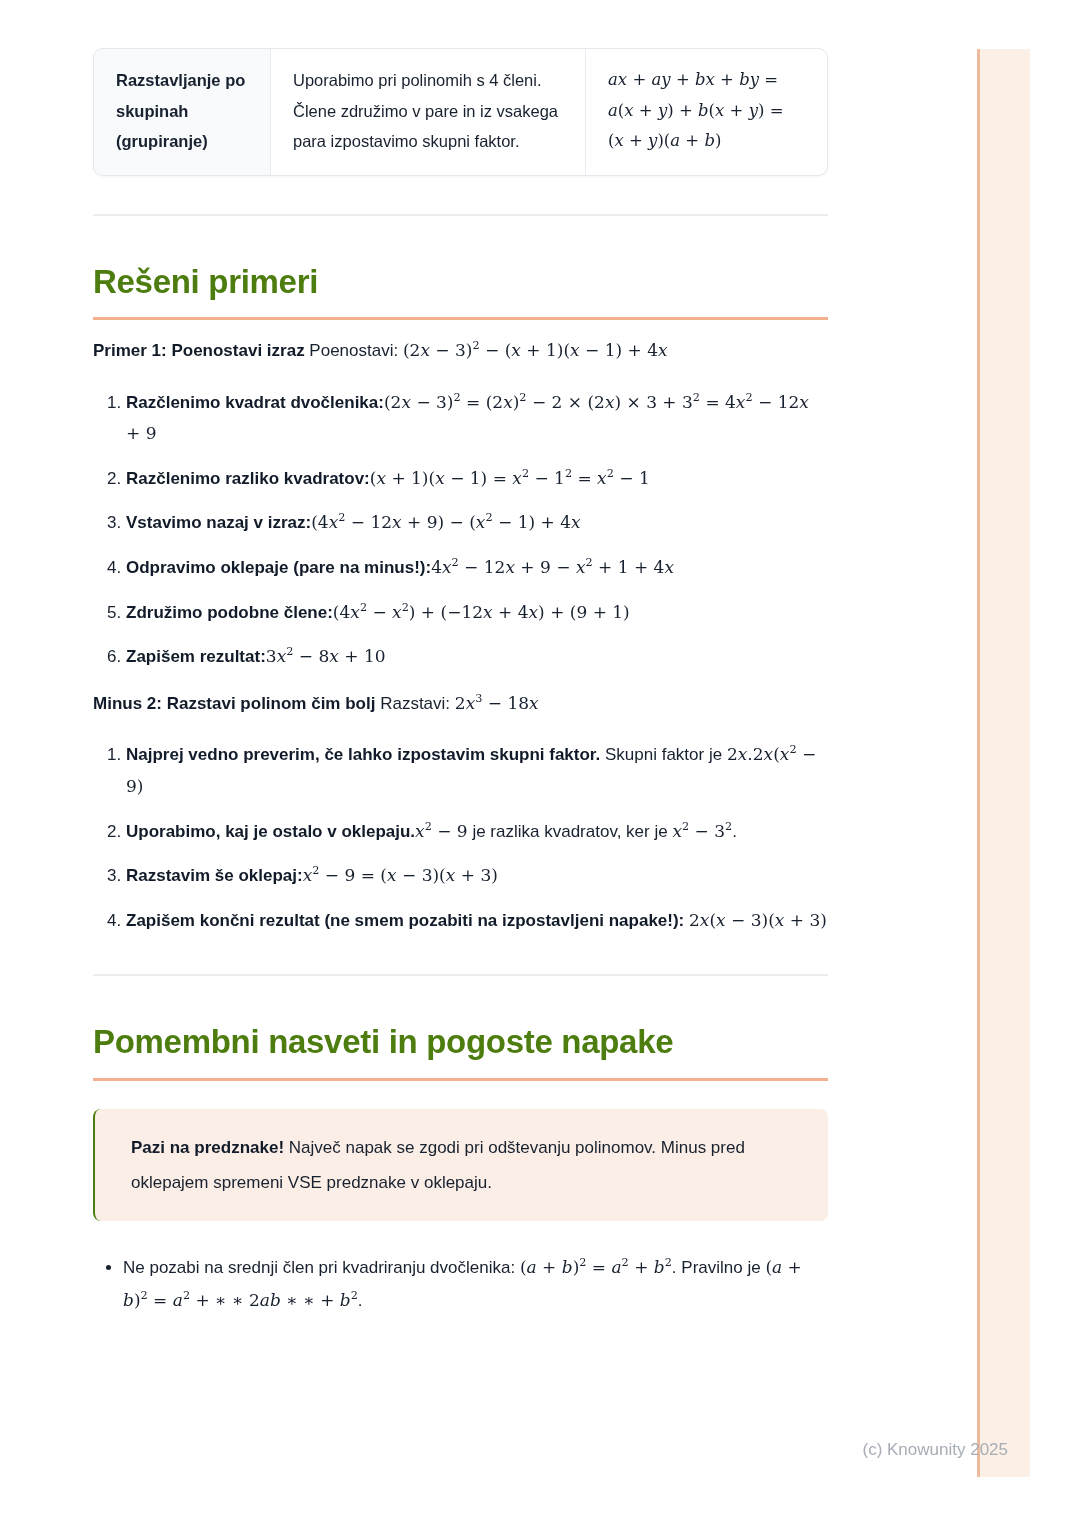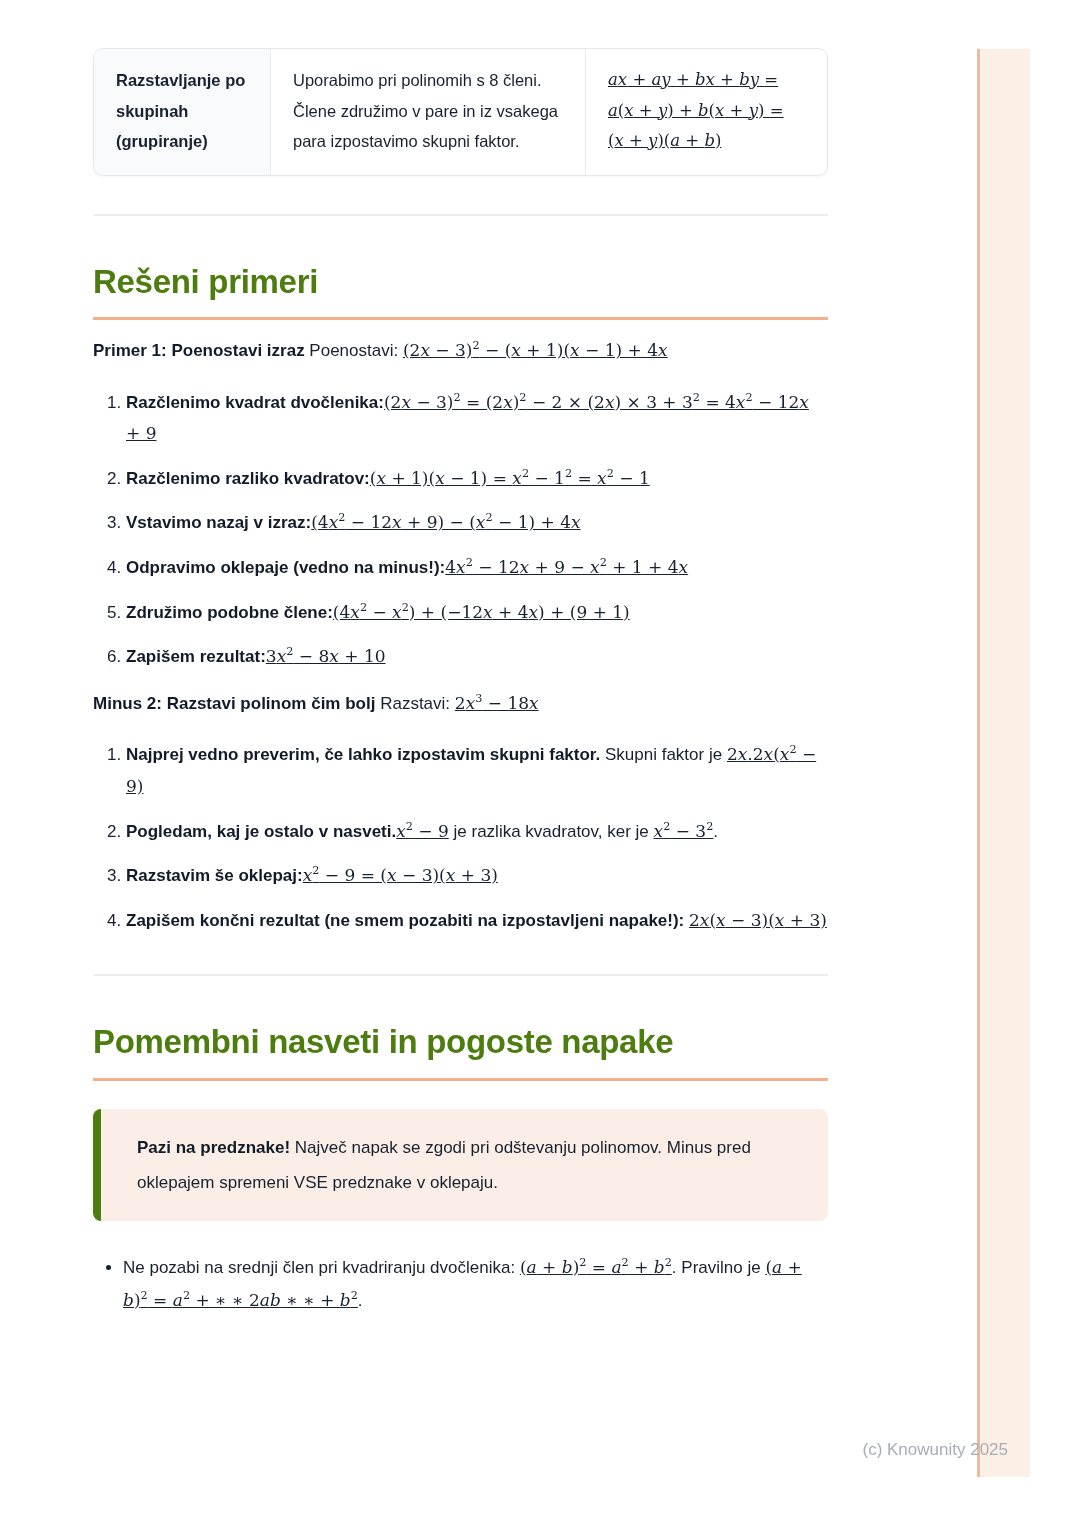--- a/index.html
+++ b/index.html
@@ -56,28 +56,28 @@
     letter-spacing: -0.3px;
     line-height: 1.2;
   }
   .accent-rule { border: none; height: 3px; background: #f2b18c; margin: 16px 0 0 0; }
   
   .intro { margin-top: 15px; line-height: 1.85; }
   ol.steps { margin: 20px 0 0 0; padding-left: 33px; }
   ol.steps li { margin-bottom: 13px; line-height: 1.86; }
   strong { font-weight: bold; color: #121b29; }
   
-  .math { font-family: "DejaVu Serif", "Liberation Serif", serif; font-size: 1.0em; text-decoration: underline; }
+  .math { font-family: "DejaVu Serif", "Liberation Serif", serif; font-size: 1.0em; }
   .math i { font-style: italic; }
   .math sup { font-size: 0.66em; line-height: 0; }
   
   .callout {
     margin-top: 28px;
     background: #fbeee6;
-    border-left: 8px solid #4d7c0f;
+    border-left: 2px solid #4d7c0f;
     border-radius: 8px;
     padding: 22px 30px 20px 36px;
     line-height: 2.05;
   }
   .callout-math { margin-top: 1px; }
   
   ul.tips { margin: 30px 0 0 0; padding-left: 30px; }
   ul.tips li { line-height: 1.9; }
   
   .footer-credit {
@@ -93,47 +93,47 @@
 <body>
 
 <div class="page">
 
   <div class="edge-band"></div>
 
   <div class="content">
 
     <div class="table-card">
       <div class="cell cell-term">Razstavljanje po skupinah (grupiranje)</div>
-      <div class="cell cell-desc">Uporabimo pri polinomih s 8 členi. Člene združimo v pare in iz vsakega para izpostavimo skupni faktor.</div>
+      <div class="cell cell-desc">Uporabimo pri polinomih s 4 členi. Člene združimo v pare in iz vsakega para izpostavimo skupni faktor.</div>
       <div class="cell cell-formula">
         <div class="formula-line math"><i>a</i><i>x</i> + <i>a</i><i>y</i> + <i>b</i><i>x</i> + <i>b</i><i>y</i> =</div>
         <div class="formula-line math"><i>a</i>(<i>x</i> + <i>y</i>) + <i>b</i>(<i>x</i> + <i>y</i>) =</div>
         <div class="formula-line math">(<i>x</i> + <i>y</i>)(<i>a</i> + <i>b</i>)</div>
       </div>
     </div>
 
     <hr class="divider">
 
     <h1 class="section-heading">Rešeni primeri</h1>
     <hr class="accent-rule">
 
     <p class="intro"><strong>Primer 1: Poenostavi izraz</strong> Poenostavi: <span class="math">(2<i>x</i> − 3)<sup>2</sup> − (<i>x</i> + 1)(<i>x</i> − 1) + 4<i>x</i></span></p>
     <ol class="steps">
       <li><strong>Razčlenimo kvadrat dvočlenika:</strong><span class="math">(2<i>x</i> − 3)<sup>2</sup> = (2<i>x</i>)<sup>2</sup> − 2 × (2<i>x</i>) × 3 + 3<sup>2</sup> = 4<i>x</i><sup>2</sup> − 12<i>x</i> + 9</span></li>
       <li><strong>Razčlenimo razliko kvadratov:</strong><span class="math">(<i>x</i> + 1)(<i>x</i> − 1) = <i>x</i><sup>2</sup> − 1<sup>2</sup> = <i>x</i><sup>2</sup> − 1</span></li>
       <li><strong>Vstavimo nazaj v izraz:</strong><span class="math">(4<i>x</i><sup>2</sup> − 12<i>x</i> + 9) − (<i>x</i><sup>2</sup> − 1) + 4<i>x</i></span></li>
-      <li><strong>Odpravimo oklepaje (vedno na minus!):</strong><span class="math">4<i>x</i><sup>2</sup> − 12<i>x</i> + 9 − <i>x</i><sup>2</sup> + 1 + 4<i>x</i></span></li>
+      <li><strong>Odpravimo oklepaje (pare na minus!):</strong><span class="math">4<i>x</i><sup>2</sup> − 12<i>x</i> + 9 − <i>x</i><sup>2</sup> + 1 + 4<i>x</i></span></li>
       <li><strong>Združimo podobne člene:</strong><span class="math">(4<i>x</i><sup>2</sup> − <i>x</i><sup>2</sup>) + (−12<i>x</i> + 4<i>x</i>) + (9 + 1)</span></li>
       <li><strong>Zapišem rezultat:</strong><span class="math">3<i>x</i><sup>2</sup> − 8<i>x</i> + 10</span></li>
     </ol>
 
     <p class="intro"><strong>Minus 2: Razstavi polinom čim bolj</strong> Razstavi: <span class="math">2<i>x</i><sup>3</sup> − 18<i>x</i></span></p>
     <ol class="steps">
       <li><strong>Najprej vedno preverim, če lahko izpostavim skupni faktor.</strong> Skupni faktor je <span class="math">2<i>x</i>.2<i>x</i>(<i>x</i><sup>2</sup> − 9)</span></li>
-      <li><strong>Pogledam, kaj je ostalo v nasveti.</strong><span class="math"><i>x</i><sup>2</sup> − 9</span> je razlika kvadratov, ker je <span class="math"><i>x</i><sup>2</sup> − 3<sup>2</sup></span>.</li>
+      <li><strong>Uporabimo, kaj je ostalo v oklepaju.</strong><span class="math"><i>x</i><sup>2</sup> − 9</span> je razlika kvadratov, ker je <span class="math"><i>x</i><sup>2</sup> − 3<sup>2</sup></span>.</li>
       <li><strong>Razstavim še oklepaj:</strong><span class="math"><i>x</i><sup>2</sup> − 9 = (<i>x</i> − 3)(<i>x</i> + 3)</span></li>
       <li><strong>Zapišem končni rezultat (ne smem pozabiti na izpostavljeni napake!): </strong><span class="math">2<i>x</i>(<i>x</i> − 3)(<i>x</i> + 3)</span></li>
     </ol>
 
     <hr class="divider">
 
     <h1 class="section-heading">Pomembni nasveti in pogoste napake</h1>
     <hr class="accent-rule">
 
     <div class="callout">

